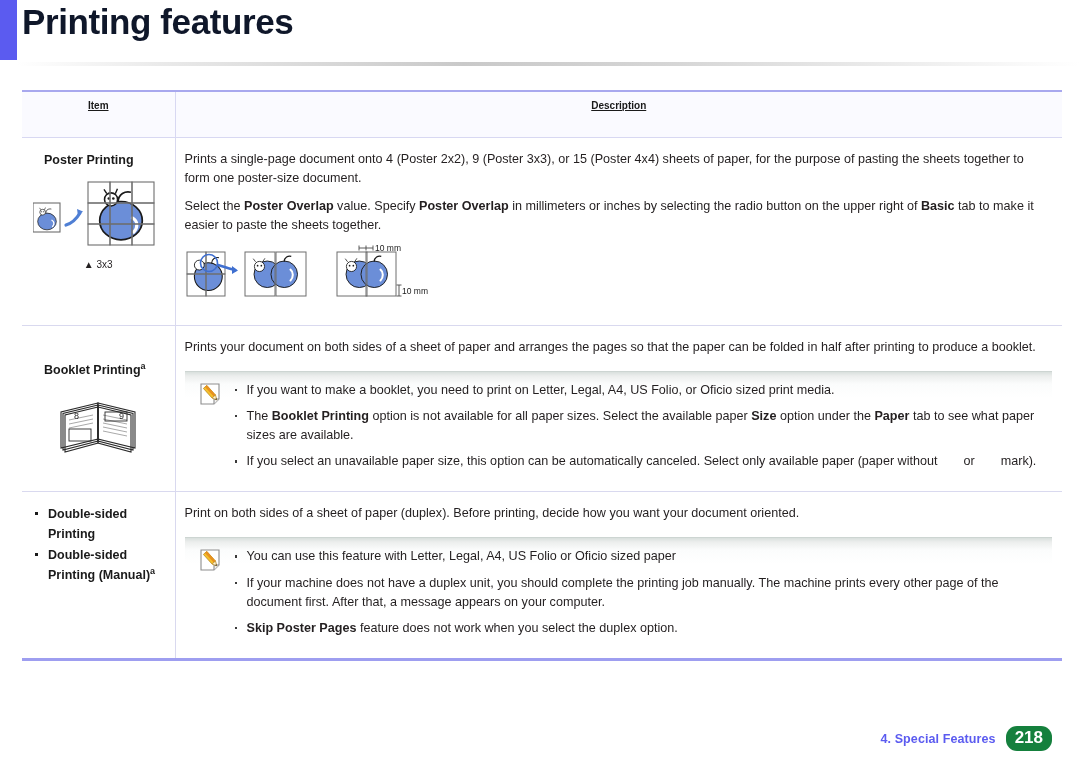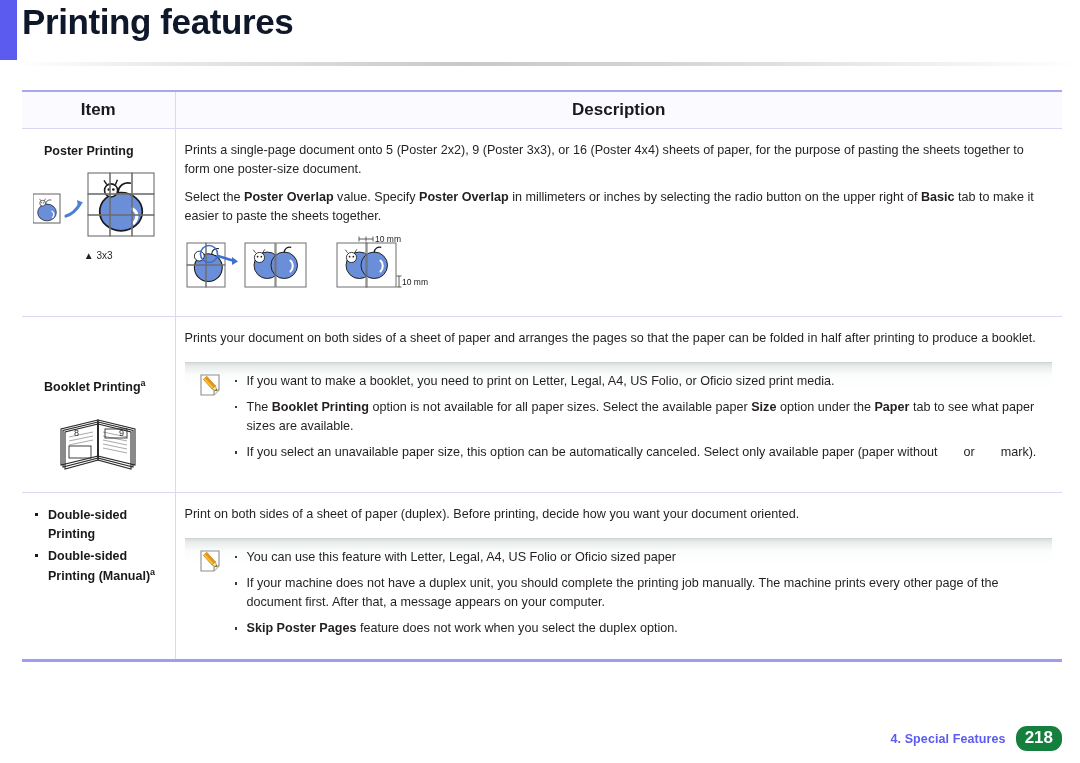--- a/index.html
+++ b/index.html
@@ -46,24 +46,25 @@
     border-collapse: collapse;
     table-layout: fixed;
   }
   .feature-table col.c-item { width: 153px; }
   .feature-table col.c-desc { width: 887px; }
 
   .feature-table thead th {
     background: #fafaff;
     border-top: 2px solid #a8a8ee;
     border-bottom: 1px solid #d8d8f2;
-    font-size: 17px;
-    font-weight: bold;
-    padding: 8px 0 8px;
+    font-size: 10px;
+    font-weight: bold;
+    padding: 8px 0 26px;
     color: #1a1a1a;
+    text-decoration: underline;
   }
   .feature-table thead th.th-item { border-right: 1px solid #d8d8f2; }
 
   .feature-table td {
     vertical-align: top;
     border-bottom: 1px solid #d9d9ef;
     padding: 0;
   }
   .feature-table td.cell-item {
     border-right: 1px solid #d9d9ef;
@@ -154,21 +155,21 @@
     left: 2px; top: 8px;
     width: 2.5px; height: 2.5px;
     background: #3a3a3a;
   }
   .note-list li b { font-weight: bold; }
   .gap-icon { display: inline-block; width: 26px; }
 
   
   .page-footer {
     position: absolute;
-    right: 18px; bottom: 12px;
+    right: 28px; bottom: 12px;
     display: flex;
     align-items: center;
     gap: 10px;
   }
   .footer-chapter {
     font-size: 12.5px;
     font-weight: bold;
     color: #5b5bf0;
     letter-spacing: 0.1px;
   }
@@ -249,21 +250,21 @@
                   <rect x="44" y="42" width="22" height="21"></rect>
               </g>
             </g>
           </svg>
         </div>
         <div class="fig-caption">
           ▲ <span>3x3</span>
         </div>
       </td>
       <td class="cell-desc">
-        <p class="desc-p">Prints a single-page document onto 5 (Poster 2x2), 9 (Poster 3x3), or 16 (Poster 4x4) sheets of paper, for the purpose of pasting the sheets together to form one poster-size document.</p>
+        <p class="desc-p">Prints a single-page document onto 4 (Poster 2x2), 9 (Poster 3x3), or 15 (Poster 4x4) sheets of paper, for the purpose of pasting the sheets together to form one poster-size document.</p>
         <p class="desc-p">Select the <b>Poster Overlap</b> value. Specify <b>Poster Overlap</b> in millimeters or inches by selecting the radio button on the upper right of <b>Basic</b> tab to make it easier to paste the sheets together.</p>
         <div style="margin-top:6px;">
           <svg width="260" height="62" viewBox="0 0 260 62">
             <defs>
               <g id="half1">
                 <circle cx="26" cy="26" r="17" fill="#6b8ed8" stroke="#1a1a1a" stroke-width="1.2"></circle>
                 <circle cx="16" cy="16" r="6.5" fill="#ffffff" stroke="#1a1a1a" stroke-width="1.1"></circle>
                 <circle cx="13.6" cy="15" r="1.1" fill="#1a1a1a"></circle>
                   <circle cx="18.4" cy="15" r="1.1" fill="#1a1a1a"></circle>
                 <path d="M11,10 L8,6 M20,10 L23,5.5" stroke="#1a1a1a" stroke-width="1"></path>
@@ -324,21 +325,21 @@
               <path d="M62,33 L62,44" stroke="#4a4a4a" stroke-width="0.9"></path>
               <path d="M59.5,33 L64.5,33 M59.5,44 L64.5,44" stroke="#4a4a4a" stroke-width="0.9"></path>
               <text x="65" y="42" font-family="Liberation Sans, sans-serif" font-size="8.5" fill="#1a1a1a">10 mm</text>
             </g>
           </svg>
         </div>
       </td>
     </tr>
 
     <tr>
-      <td class="cell-item" style="padding-top:60px;">
+      <td class="cell-item" style="padding-top:34px;">
         <div class="item-label">
           <span>Booklet Printing</span><sup>a</sup>
         </div>
         <div class="fig-wrap">
           <svg width="86" height="72" viewBox="0 0 86 72">
             <g fill="#ffffff" stroke="#2b2b2b" stroke-width="1.1">
               <path d="M43,14 L6,23 L6,59 L43,50 Z"></path>
               <path d="M43,14 L80,23 L80,59 L43,50 Z"></path>
               <path d="M43,16 L8,24.5 L8,61 L43,52 Z" fill="none"></path>
               <path d="M43,16 L78,24.5 L78,61 L43,52 Z" fill="none"></path>

